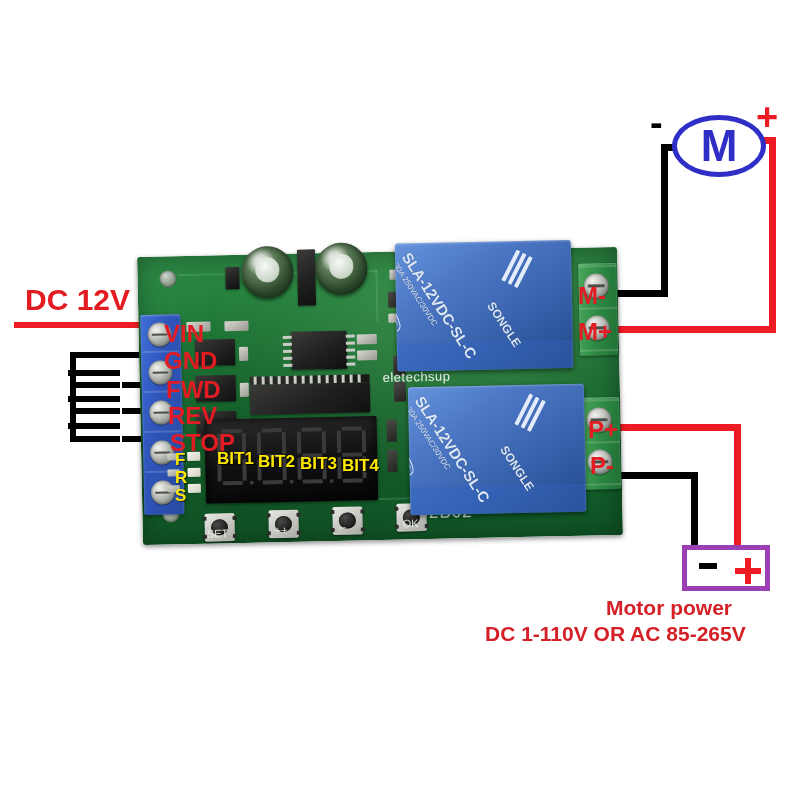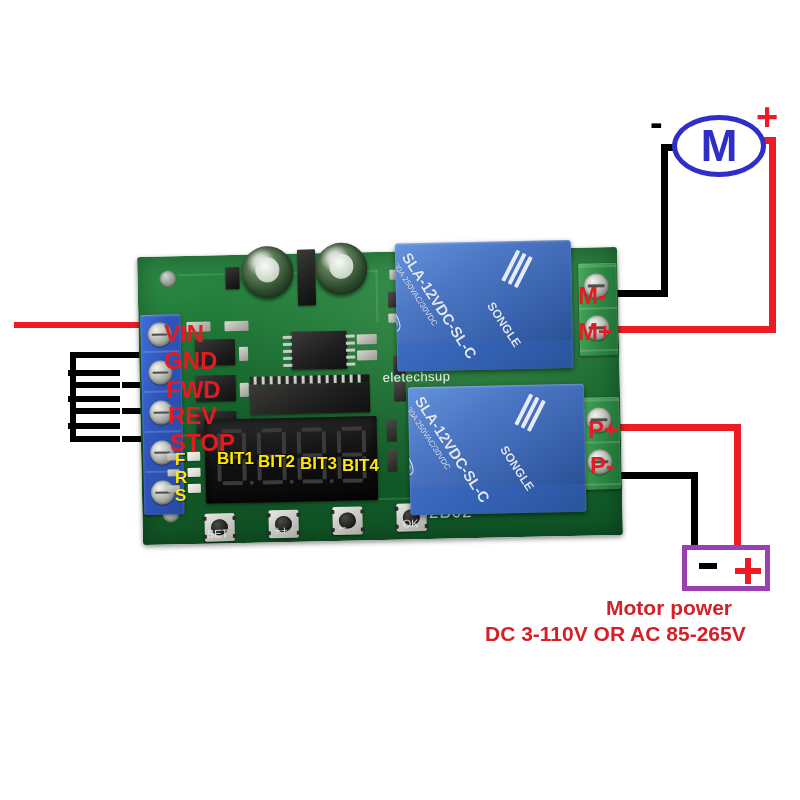--- a/index.html
+++ b/index.html
@@ -522,20 +522,21 @@
       <div class="relay-logo" style="left:106px; top:18px; width:34px;">
         <i></i>
           <i></i>
           <i></i>
       </div>
       <div class="relay-text" style="left:-8px; top:58px; font-size:9px; transform:rotate(58deg); border:1px solid #dde8f8; border-radius:50%; padding:1px 4px;">CQC</div>
 
     </div>
   </div>
 
+  <div class="lbl-red" style="left:25px; top:283px; font-size:30px;">DC 12V</div>
 
   <div class="lbl-red" style="left:164px; top:320px; font-size:24px;">VIN</div>
   <div class="lbl-red" style="left:164px; top:347px; font-size:24px;">GND</div>
   <div class="lbl-red" style="left:166px; top:376px; font-size:24px;">FWD</div>
   <div class="lbl-red" style="left:168px; top:402px; font-size:24px;">REV</div>
   <div class="lbl-red" style="left:170px; top:429px; font-size:24px;">STOP</div>
 
   <div class="lbl-red" style="left:578px; top:282px; font-size:24px;">M-</div>
   <div class="lbl-red" style="left:578px; top:318px; font-size:24px;">M+</div>
   <div class="lbl-red" style="left:588px; top:416px; font-size:24px;">P+</div>
@@ -557,15 +558,15 @@
   <div class="sign-black" style="left:650px; top:104px; font-size:38px;">-</div>
   <div class="sign-red" style="left:756px; top:98px; font-size:38px;">+</div>
 
   <div id="psu-box">
     <div class="inner-minus"></div>
     <div class="inner-plus-h"></div>
     <div class="inner-plus-v"></div>
   </div>
 
   <div class="caption-red" style="left:606px; top:596px; font-size:21px;">Motor power</div>
-  <div class="caption-red" style="left:485px; top:622px; font-size:21px;">DC 3-110V OR AC 85-265V</div>
+  <div class="caption-red" style="left:485px; top:622px; font-size:21px;">DC 1-110V OR AC 85-265V</div>
 
 </div>
 
 </body></html>

